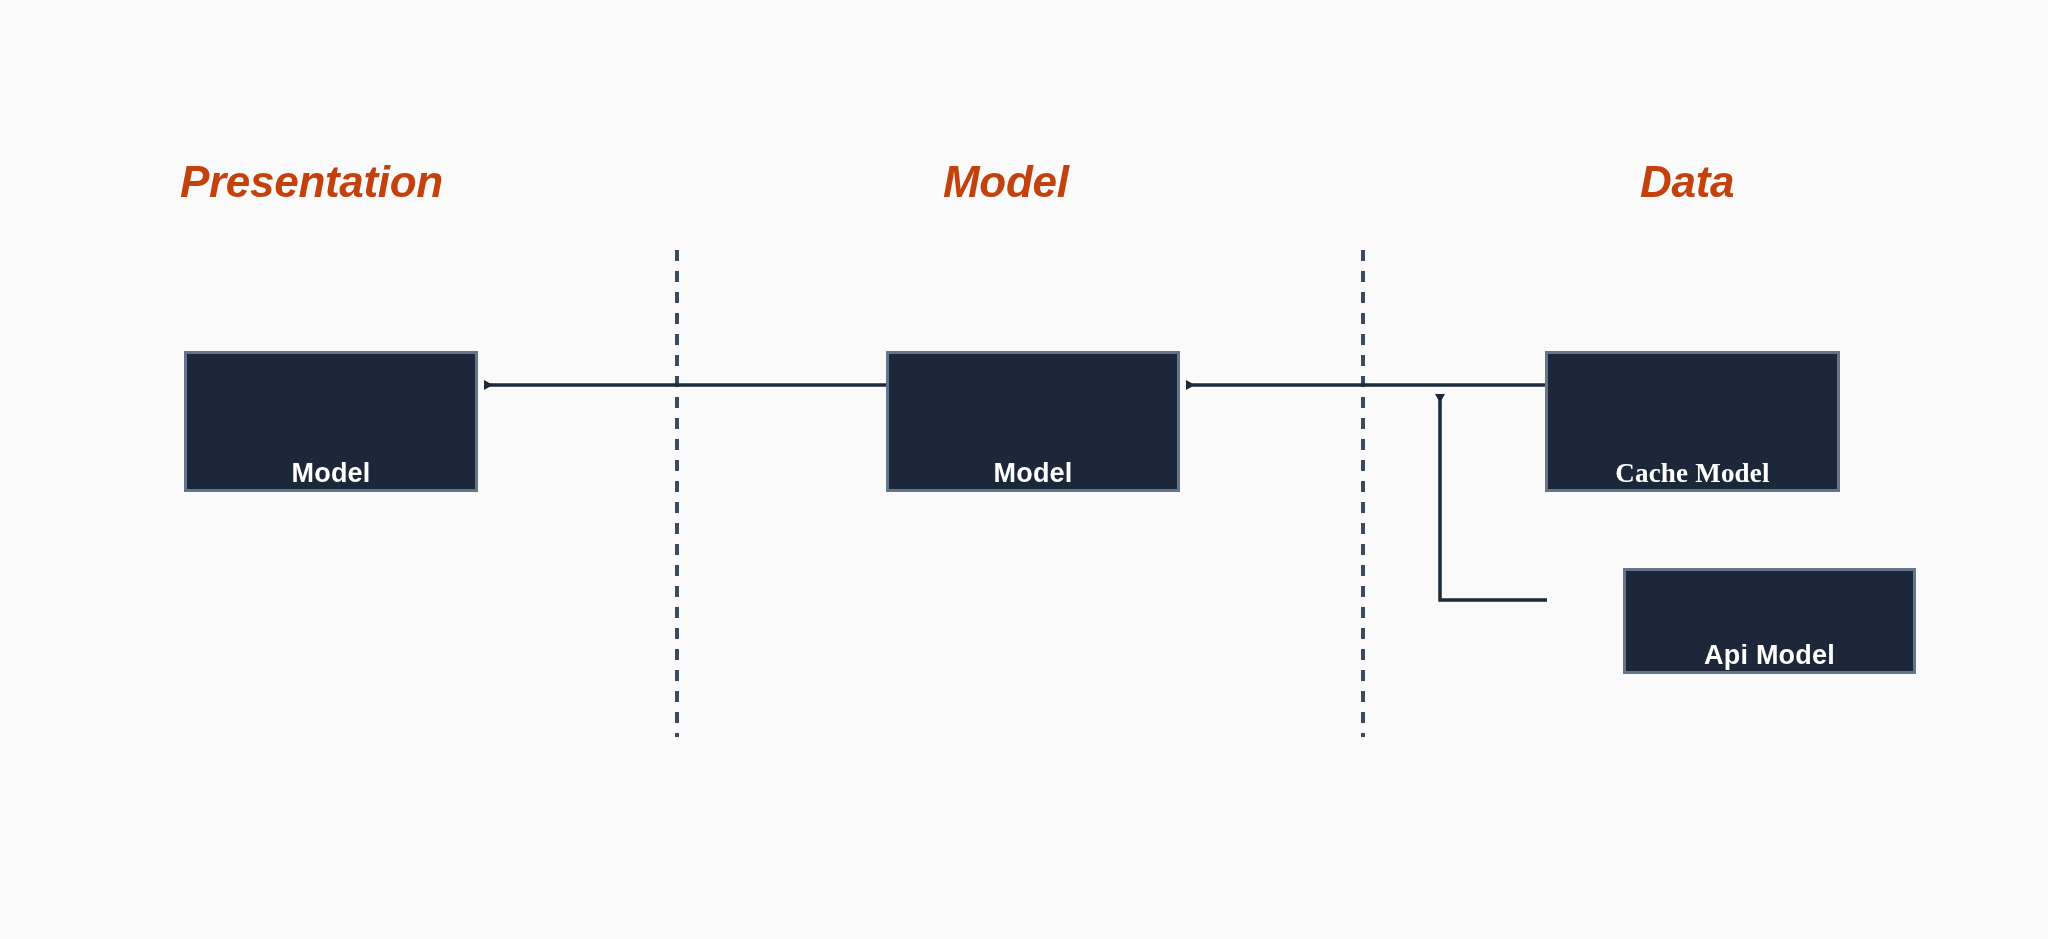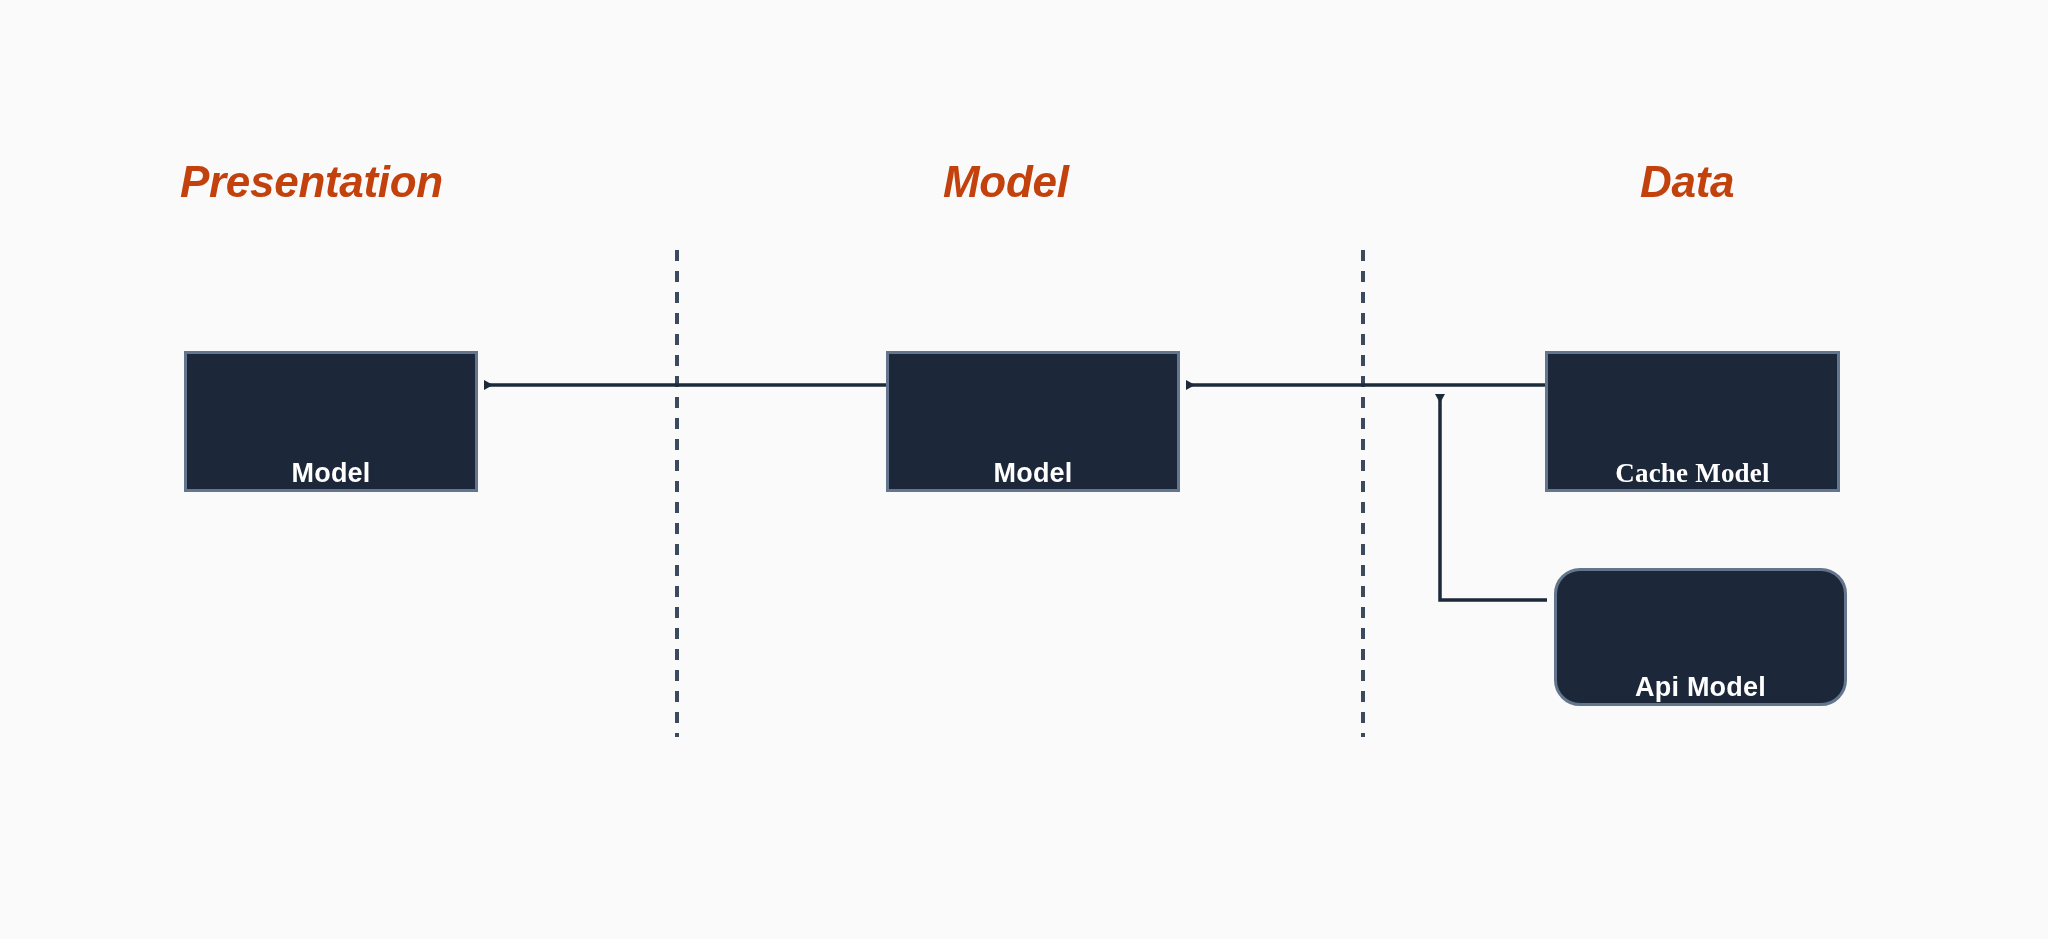--- a/index.html
+++ b/index.html
@@ -93,17 +93,17 @@
   </div>
 
   <div class="node-box" style="left:886px; top:315px; width:294px; height:141px;">
     <span class="node-label">Model</span>
   </div>
 
   <div class="node-box" style="left:1545px; top:315px; width:295px; height:141px;font-family:Liberation Serif, serif;">
     <span class="node-label">Cache Model</span>
   </div>
 
-  <div class="node-box" style="left:1554px; top:532px; width:293px; height:138px;border-radius:26px;">
+  <div class="node-box" style="left:1623px; top:532px; width:293px; height:106px;">
     <span class="node-label">Api Model</span>
   </div>
 
 </div>
 
 </body></html>

